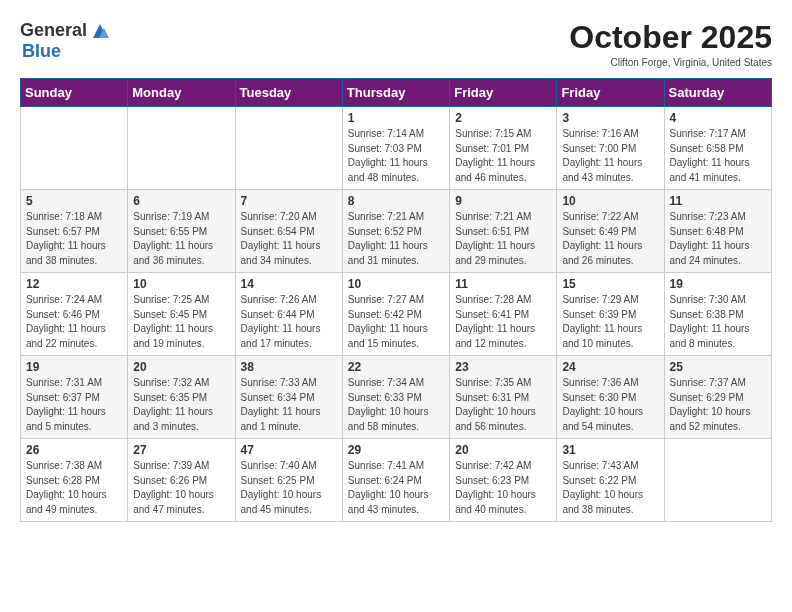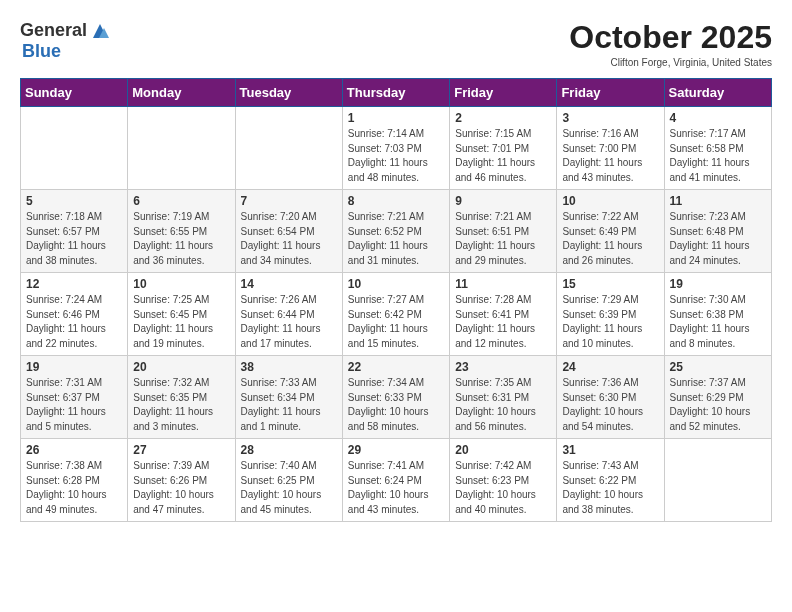--- a/index.html
+++ b/index.html
@@ -242,21 +242,21 @@
       <tr>
         <td>
           <span class="day-number">26</span>
           <div class="day-info">Sunrise: 7:38 AM<br>Sunset: 6:28 PM<br>Daylight: 10 hours<br>and 49 minutes.</div>
         </td>
         <td>
           <span class="day-number">27</span>
           <div class="day-info">Sunrise: 7:39 AM<br>Sunset: 6:26 PM<br>Daylight: 10 hours<br>and 47 minutes.</div>
         </td>
         <td>
-          <span class="day-number">28</span>
+          <span class="day-number">47</span>
           <div class="day-info">Sunrise: 7:40 AM<br>Sunset: 6:25 PM<br>Daylight: 10 hours<br>and 45 minutes.</div>
         </td>
         <td>
           <span class="day-number">29</span>
           <div class="day-info">Sunrise: 7:41 AM<br>Sunset: 6:24 PM<br>Daylight: 10 hours<br>and 43 minutes.</div>
         </td>
         <td>
           <span class="day-number">20</span>
           <div class="day-info">Sunrise: 7:42 AM<br>Sunset: 6:23 PM<br>Daylight: 10 hours<br>and 40 minutes.</div>
         </td>

